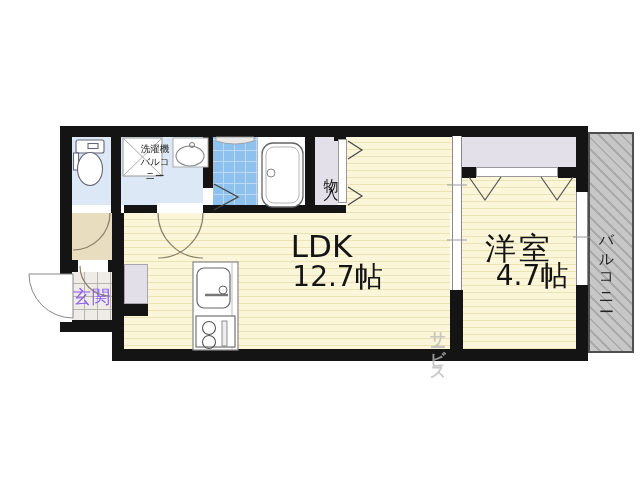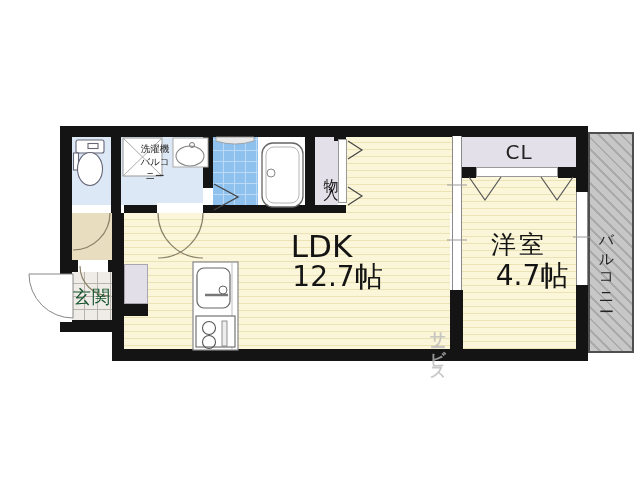--- a/index.html
+++ b/index.html
@@ -135,25 +135,24 @@
     </g>
     <g stroke="#999" stroke-width="1">
       <line x1="447" y1="185" x2="467" y2="185"></line>
       <line x1="447" y1="240" x2="467" y2="240"></line>
       <line x1="573" y1="237" x2="591" y2="237"></line>
     </g>
   </svg>
 
   <div class="lbl" style="left:234px;top:229px;width:175px;font-size:31px;">LDK</div>
   <div class="lbl" style="left:250px;top:262px;width:175px;font-size:28px;text-align:center;">12.7帖</div>
-  <div class="lbl" style="left:462px;top:231px;width:114px;font-size:25px;letter-spacing:3px;">洋室</div>
+  <div class="lbl" style="left:462px;top:231px;width:114px;font-size:31px;letter-spacing:3px;">洋室</div>
   <div class="lbl" style="left:462px;top:261px;width:114px;font-size:28px;padding-left:13px;">4.7帖</div>
-  <div class="lbl" style="left:462px;top:141px;width:114px;font-size:20px;letter-spacing:1px;color:#222;">CL</div>
   <div class="lbl vert" style="left:315px;top:142px;width:24px;height:62px;font-size:15px;letter-spacing:6px;">物入</div>
-  <div class="lbl" style="left:72px;top:287px;width:40px;font-size:18px;letter-spacing:1px;color:#14532d;">玄関</div>
+  <div class="lbl" style="left:72px;top:287px;width:40px;font-size:18px;letter-spacing:1px;color:#8b5cf6;">玄関</div>
   <div class="lbl" style="left:136px;top:142px;width:38px;font-size:9.5px;line-height:1.4;color:#222;">
     <span style="display:block;">洗濯機</span>
     <span style="display:block;">バルコニー</span>
   </div>
   <div class="lbl vert" style="left:598px;top:210px;height:110px;font-size:15px;letter-spacing:3px;color:#222;">バルコニー</div>
 
   <div class="wm vert" style="left:427px;top:320px;height:76px;font-size:16px;">サービス</div>
 
 </div>
 

